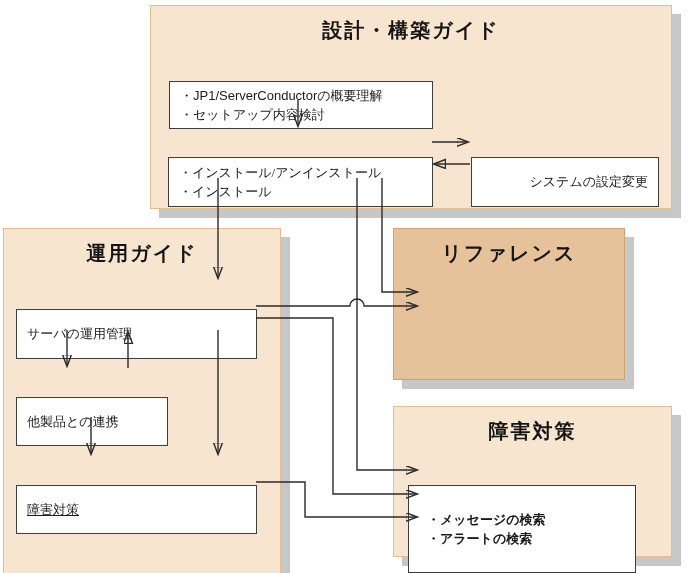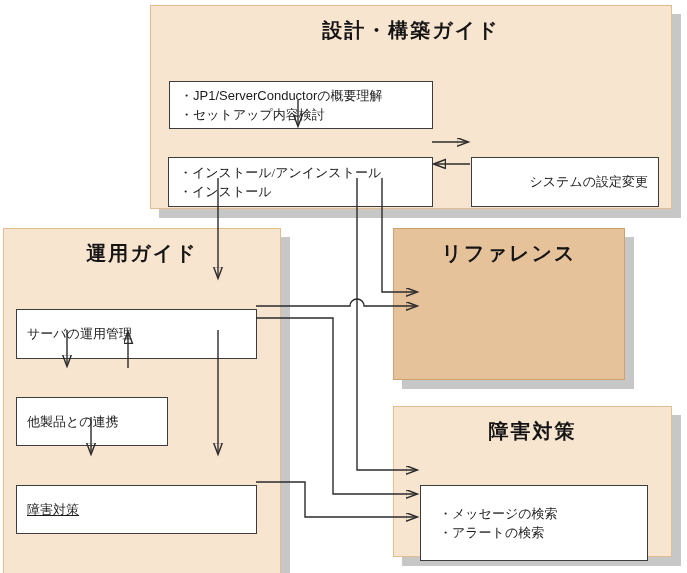--- a/index.html
+++ b/index.html
@@ -65,21 +65,21 @@
       <div>障害対策</div>
     </div>
   </section>
 
   <section class="panel dark" style="left:393px;top:228px;width:232px;height:152px;">
     <h2>リファレンス</h2>
   </section>
 
   <section class="panel" style="left:393px;top:406px;width:279px;height:151px;">
     <h2>障害対策</h2>
-    <div class="node search" style="left:26px;top:50px;width:228px;height:76px;">
+    <div class="node search" style="left:14px;top:50px;width:228px;height:88px;font-weight:bold;">
       <div>・メッセージの検索</div>
       <div>・アラートの検索</div>
     </div>
   </section>
 
   <svg class="wires" width="687" height="573" viewBox="0 0 687 573">
     <defs>
       <marker id="arr" markerUnits="userSpaceOnUse" markerWidth="14" markerHeight="11" refX="11.5" refY="4.5" orient="auto">
         <path d="M0,0 L12,4.5 L0,9 Z" fill="#1e1e1e" stroke="none"></path>
       </marker>

